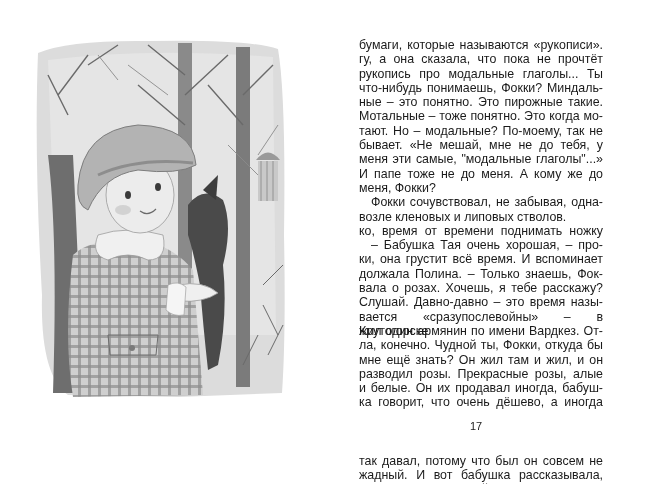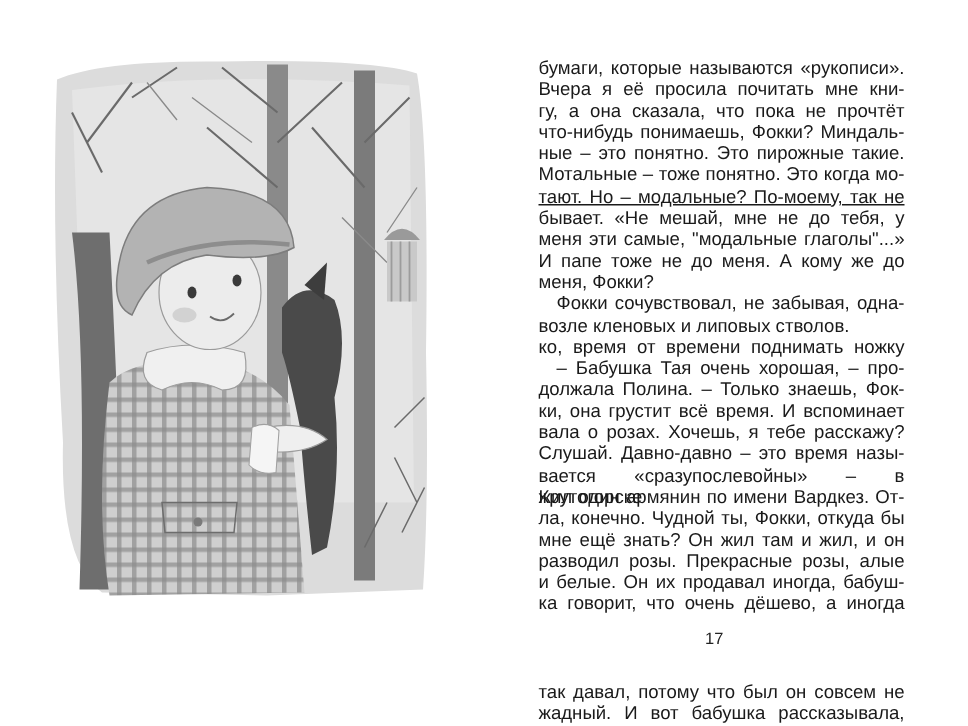--- a/index.html
+++ b/index.html
@@ -64,36 +64,36 @@
 
     <path d="M80,300 L130,300 L128,320 L82,320 Z" fill="none" stroke="#6d6d6d" stroke-width="1"></path>
     <circle cx="104" cy="313" r="3" fill="#7a7a7a"></circle>
 
     <path d="M235,250 L255,230 M235,270 L250,300 M240,320 L255,290 M230,300 L215,330" stroke="#6a6a6a" stroke-width="1" fill="none"></path>
   </svg>
 </div>
 
 <div class="text-column">
   <span class="line" style="white-space: normal;">бумаги, которые называются «рукописи».</span>
-  <span class="line" style="white-space: normal;">Вчера я её просила почитать мне кни-</span>
   <span class="line" style="white-space: normal;">гу, а она сказала, что пока не прочтёт</span>
+  <span class="line" style="white-space: normal;">рукопись про модальные глаголы... Ты</span>
   <span class="line" style="white-space: normal;">что-нибудь понимаешь, Фокки? Миндаль-</span>
   <span class="line" style="white-space: normal;">ные – это понятно. Это пирожные такие.</span>
   <span class="line" style="white-space: normal;">Мотальные – тоже понятно. Это когда мо-</span>
-  <span class="line" style="white-space: normal; text-decoration: underline;">тают. Но – модальные? По-моему, так не</span>
+  <span class="line" style="white-space: normal;">тают. Но – модальные? По-моему, так не</span>
   <span class="line" style="white-space: normal;">бывает. «Не мешай, мне не до тебя, у</span>
   <span class="line" style="white-space: normal;">меня эти самые, "модальные глаголы"...»</span>
   <span class="line" style="white-space: normal;">И папе тоже не до меня. А кому же до</span>
   <span class="line last" style="white-space: normal;">меня, Фокки?</span>
   <span class="line indent" style="white-space: normal;">Фокки сочувствовал, не забывая, одна-</span>
   <span class="line last" style="white-space: normal;">возле кленовых и липовых стволов.</span>
   <span class="line" style="white-space: normal;">ко, время от времени поднимать ножку</span>
   <span class="line indent" style="white-space: normal;">– Бабушка Тая очень хорошая, – про-</span>
+  <span class="line" style="white-space: normal;">ки, она грустит всё время. И вспоминает</span>
   <span class="line" style="white-space: normal;">должала Полина. – Только знаешь, Фок-</span>
-  <span class="line" style="white-space: normal;">ки, она грустит всё время. И вспоминает</span>
   <span class="line" style="white-space: normal;">вала о розах. Хочешь, я тебе расскажу?</span>
   <span class="line" style="white-space: normal;">Слушай. Давно-давно – это время назы-</span>
   <span class="line" style="white-space: normal;">вается «сразупослевойны» – в Крутогорске</span>
   <span class="line" style="white-space: normal;">жил один армянин по имени Вардкез. От-</span>
   <span class="line" style="white-space: normal;">ла, конечно. Чудной ты, Фокки, откуда бы</span>
   <span class="line" style="white-space: normal;">мне ещё знать? Он жил там и жил, и он</span>
   <span class="line" style="white-space: normal;">разводил розы. Прекрасные розы, алые</span>
   <span class="line" style="white-space: normal;">и белые. Он их продавал иногда, бабуш-</span>
   <span class="line" style="white-space: normal;">ка говорит, что очень дёшево, а иногда</span>
   <span class="line" style="white-space: normal; margin-top: 44px;">так давал, потому что был он совсем не</span>

